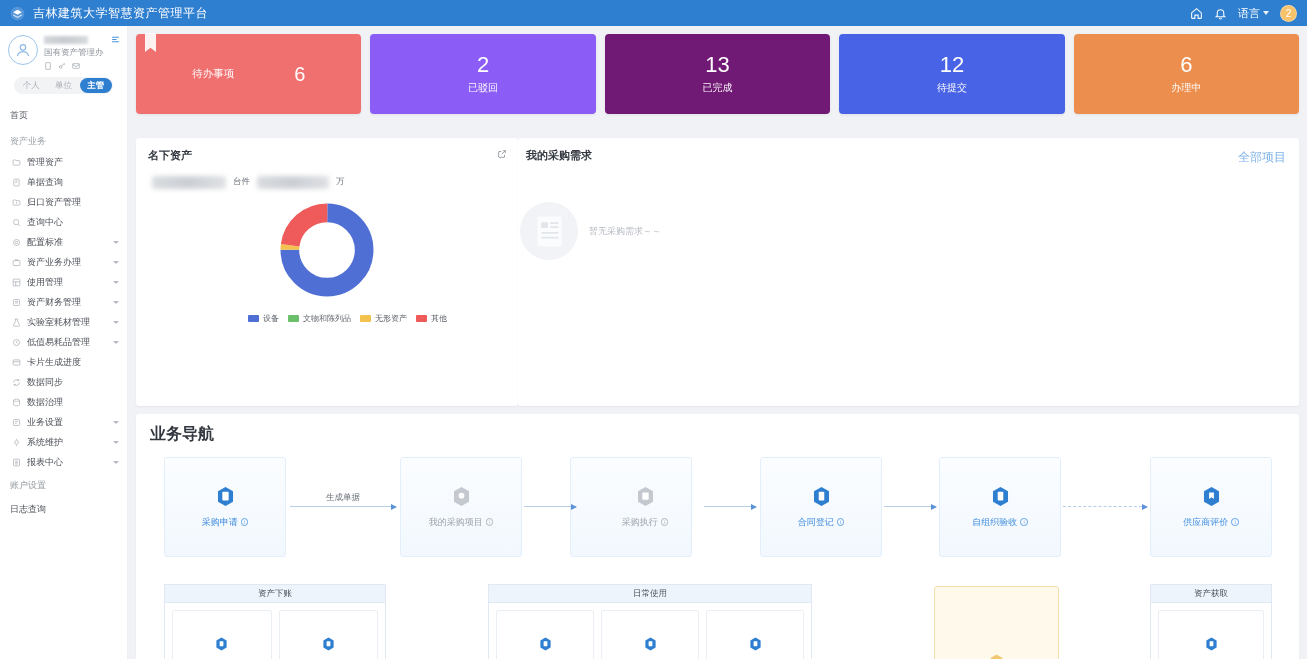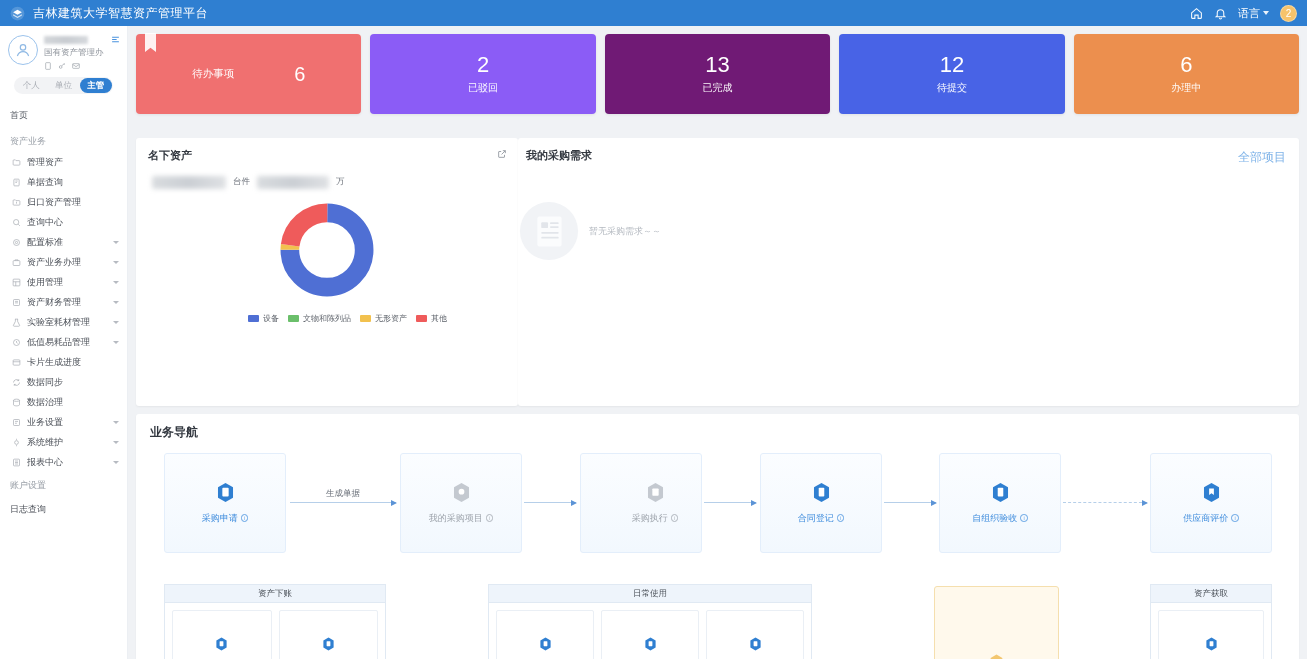--- a/index.html
+++ b/index.html
@@ -119,21 +119,21 @@
   .empty {
     position: absolute; left: 0; right: 0; top: 62px; display: flex;
     flex-direction: row; align-items: center; gap: 9px;
   }
   .empty-text { font-size: 9px; color: #b4b9c0; }
 
   
   .bizwrap { background: #fff; border-radius: 3px; margin-top: 8px; padding: 10px 14px 0 14px;
              height: 283px; position: relative; overflow: hidden;
              box-shadow: 0 1px 2px rgba(0,0,0,.05); }
-  .biz-title { font-size: 12px; color: #333840; font-weight: bold; }
+  .biz-title { font-size: 16px; color: #333840; font-weight: bold; }
   .flow { position: relative; margin-top: 12px; height: 100px; }
   .node {
     position: absolute; top: 0; width: 122px; height: 100px;
     background: linear-gradient(180deg,#fbfdff 0%,#f2f8fe 100%);
     border: 1px solid #e3eefb; border-radius: 3px;
     display: flex; flex-direction: column; align-items: center;
     justify-content: center; gap: 9px; cursor: pointer;
   }
   .node-ico { width: 19px; height: 21px; }
   .node-label { font-size: 9px; display: flex; align-items: center; gap: 3px; }
@@ -467,21 +467,21 @@
           <div class="node" style="left: 250px;">
             <svg class="node-ico" viewBox="0 0 24 26">
               <path d="M12 1l9.5 5.5v13L12 25 2.5 19.5v-13z" fill="#c4c9d0"></path>
               <circle cx="12" cy="12" r="3.6" fill="#fff"></circle>
             </svg>
             <div class="node-label gray">
               <span>我的采购项目</span>
               <span class="q">i</span>
             </div>
           </div>
-          <div class="node" style="left: 430px; padding-left: 28px;">
+          <div class="node" style="left: 420px; padding-left: 28px;">
             <svg class="node-ico" viewBox="0 0 24 26">
               <path d="M12 1l9.5 5.5v13L12 25 2.5 19.5v-13z" fill="#c4c9d0"></path>
               <rect x="8" y="8" width="8" height="9" rx="1" fill="#fff"></rect>
             </svg>
             <div class="node-label gray">
               <span>采购执行</span>
               <span class="q">i</span>
             </div>
           </div>
           <div class="node" style="left: 610px;">

